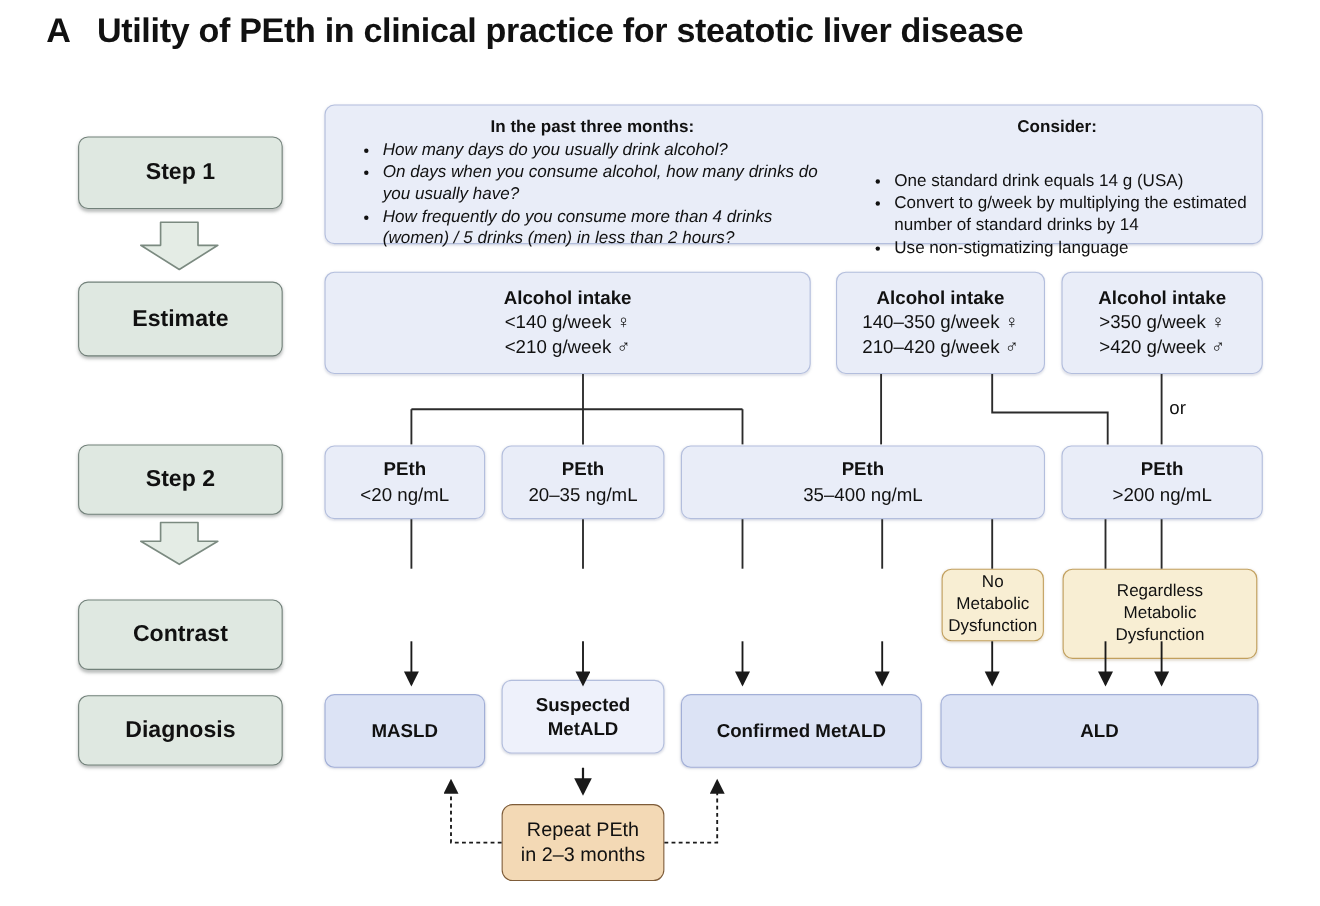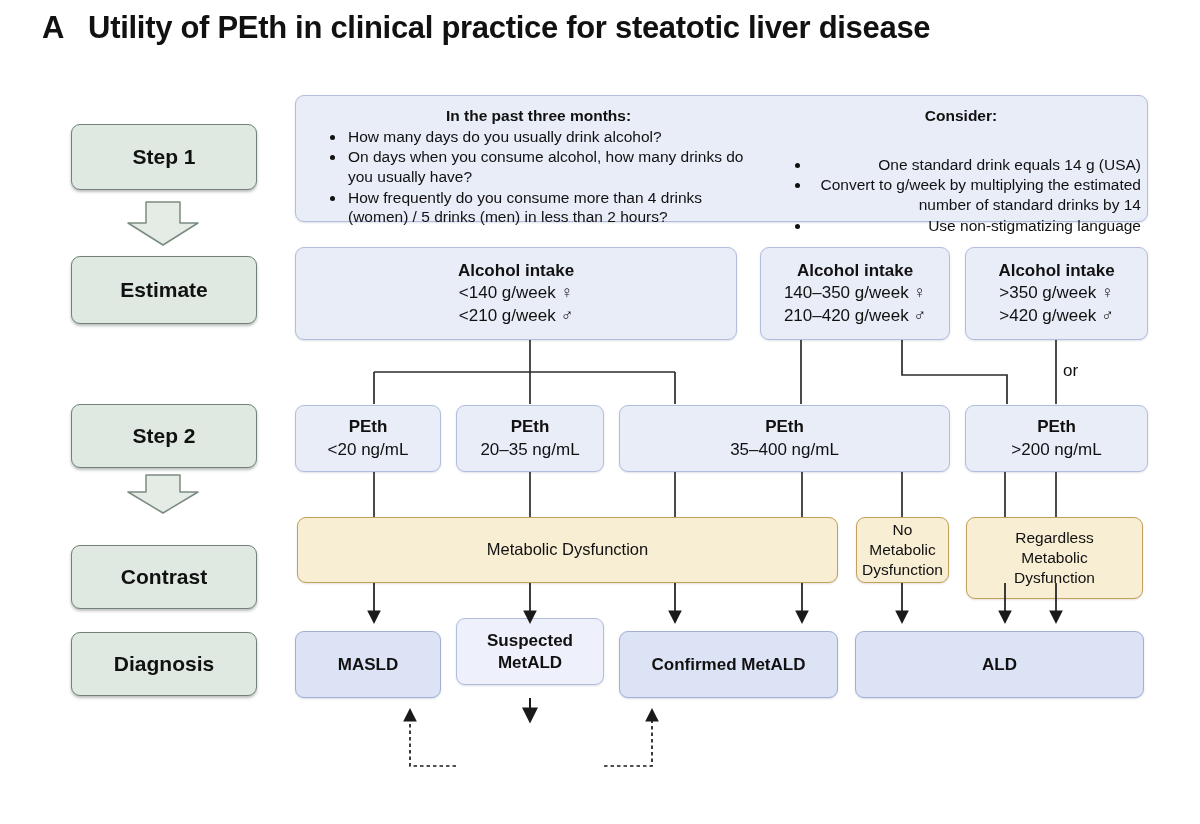--- a/index.html
+++ b/index.html
@@ -74,29 +74,29 @@
   <div class="abs sage-box" style="top:517px;height:64px;margin-top:28px;">
     <span>Contrast</span>
   </div>
   <div class="abs sage-box" style="top:632px;height:64px;">
     <span>Diagnosis</span>
   </div>
 
   <div class="abs lav-box" style="left:295px;top:95px;width:853px;height:127px;">
     <div class="info-col" style="left:20px;width:445px;">
       <div class="hdr">In the past three months:</div>
-      <ul style="text-align:left;">
+      <ul style="text-align:left;font-style:italic;">
         <li>How many days do you usually drink alcohol?</li>
         <li>On days when you consume alcohol, how many drinks do you usually have?</li>
         <li>How frequently do you consume more than 4 drinks (women) / 5 drinks (men) in less than 2 hours?</li>
       </ul>
     </div>
     <div class="info-col" style="left:485px;width:360px;">
       <div class="hdr">Consider:</div>
-      <ul style="text-align:right;margin-top:29px;">
+      <ul style="text-align:left;margin-top:29px;">
         <li>One standard drink equals 14 g (USA)</li>
         <li>Convert to g/week by multiplying the estimated number of standard drinks by 14</li>
         <li>Use non-stigmatizing language</li>
       </ul>
     </div>
   </div>
 
   <div class="abs lav-box" style="left:295px;top:247px;width:442px;height:93px;">
     <div class="bx-title">Alcohol intake</div>
     <div>&lt;140 g/week ♀</div>
@@ -125,43 +125,44 @@
   </div>
   <div class="abs lav-box" style="left:619px;top:405px;width:331px;height:67px;">
     <div class="bx-title">PEth</div>
     <div>35–400 ng/mL</div>
   </div>
   <div class="abs lav-box" style="left:965px;top:405px;width:183px;height:67px;">
     <div class="bx-title">PEth</div>
     <div>&gt;200 ng/mL</div>
   </div>
 
-  <div class="abs tan-box" style="left:297px;top:517px;width:541px;height:66px;font-size:16.5px;">
-    <span>Metabolic Dysfunction</span>
-  </div>
   <div class="abs tan-box" style="left:856px;top:517px;width:93px;height:66px;padding:2px;">
     <span>No Metabolic Dysfunction</span>
   </div>
   <div class="abs tan-box" style="left:966px;top:517px;width:177px;height:82px;padding:2px 30px;">
     <span>Regardless Metabolic Dysfunction</span>
   </div>
 
   <div class="abs diag-box" style="left:295px;top:631px;width:146px;height:67px;">
     <span>MASLD</span>
   </div>
   <div class="abs diag-box light" style="left:456px;top:618px;width:148px;height:67px;padding:0 28px;">
     <span>Suspected MetALD</span>
   </div>
   <div class="abs diag-box" style="left:619px;top:631px;width:219px;height:67px;">
     <span>Confirmed MetALD</span>
   </div>
   <div class="abs diag-box" style="left:855px;top:631px;width:289px;height:67px;">
     <span>ALD</span>
   </div>
 
+  <div class="abs repeat-box" style="left:456px;top:731px;width:148px;height:70px;">
+    <div>Repeat PEth</div>
+    <div>in 2–3 months</div>
+  </div>
 
   <svg width="1200" height="824" viewBox="0 0 1200 824">
     <defs>
       <marker id="ah" markerWidth="9" markerHeight="9" refX="6.8" refY="4" orient="auto">
         <path d="M0,0 L8,4 L0,8 Z" fill="#1a1a1a"></path>
       </marker>
     </defs>
 
     <g>
       <polygon points="146,202 180,202 180,223 198,223 163,245 128,223 146,223" fill="#e4ece5" stroke="#7b8a80" stroke-width="1.5" stroke-linejoin="round"></polygon>

